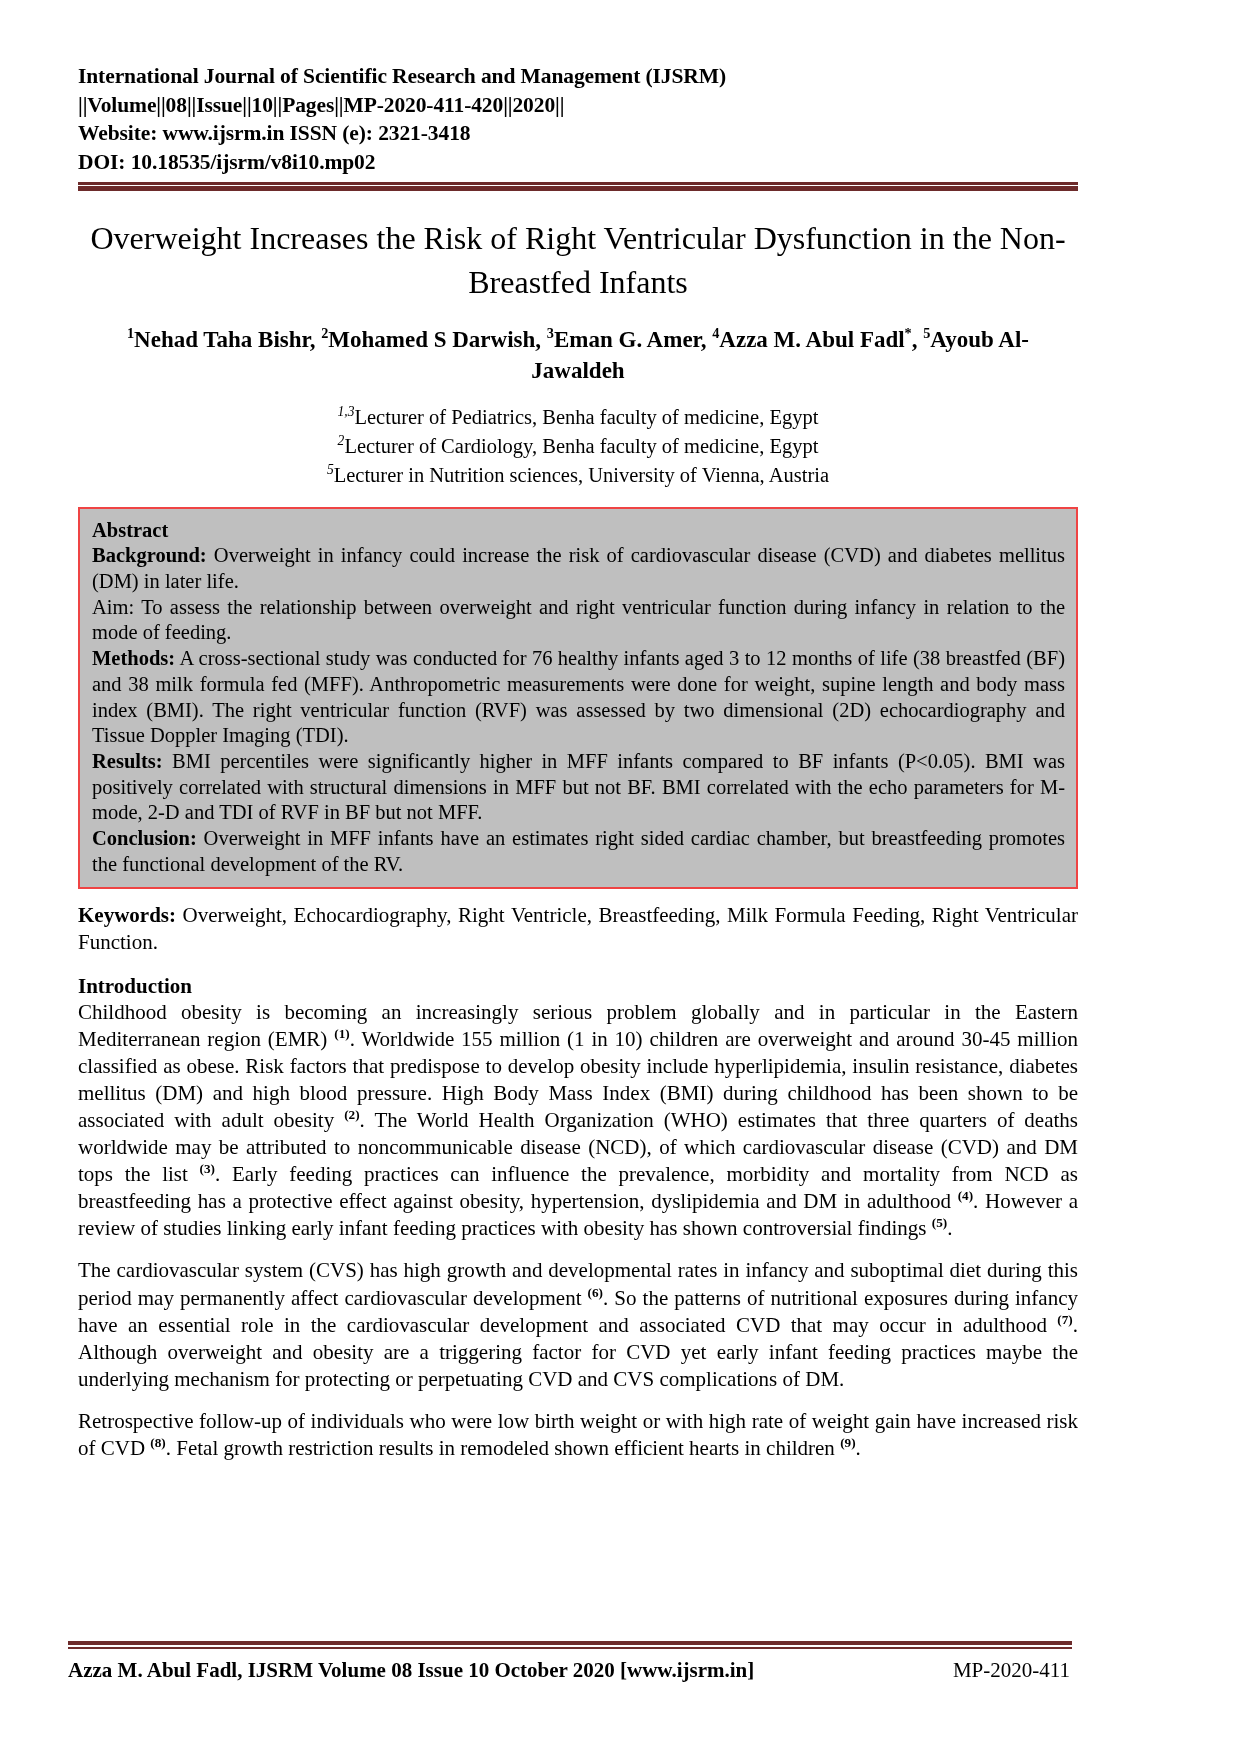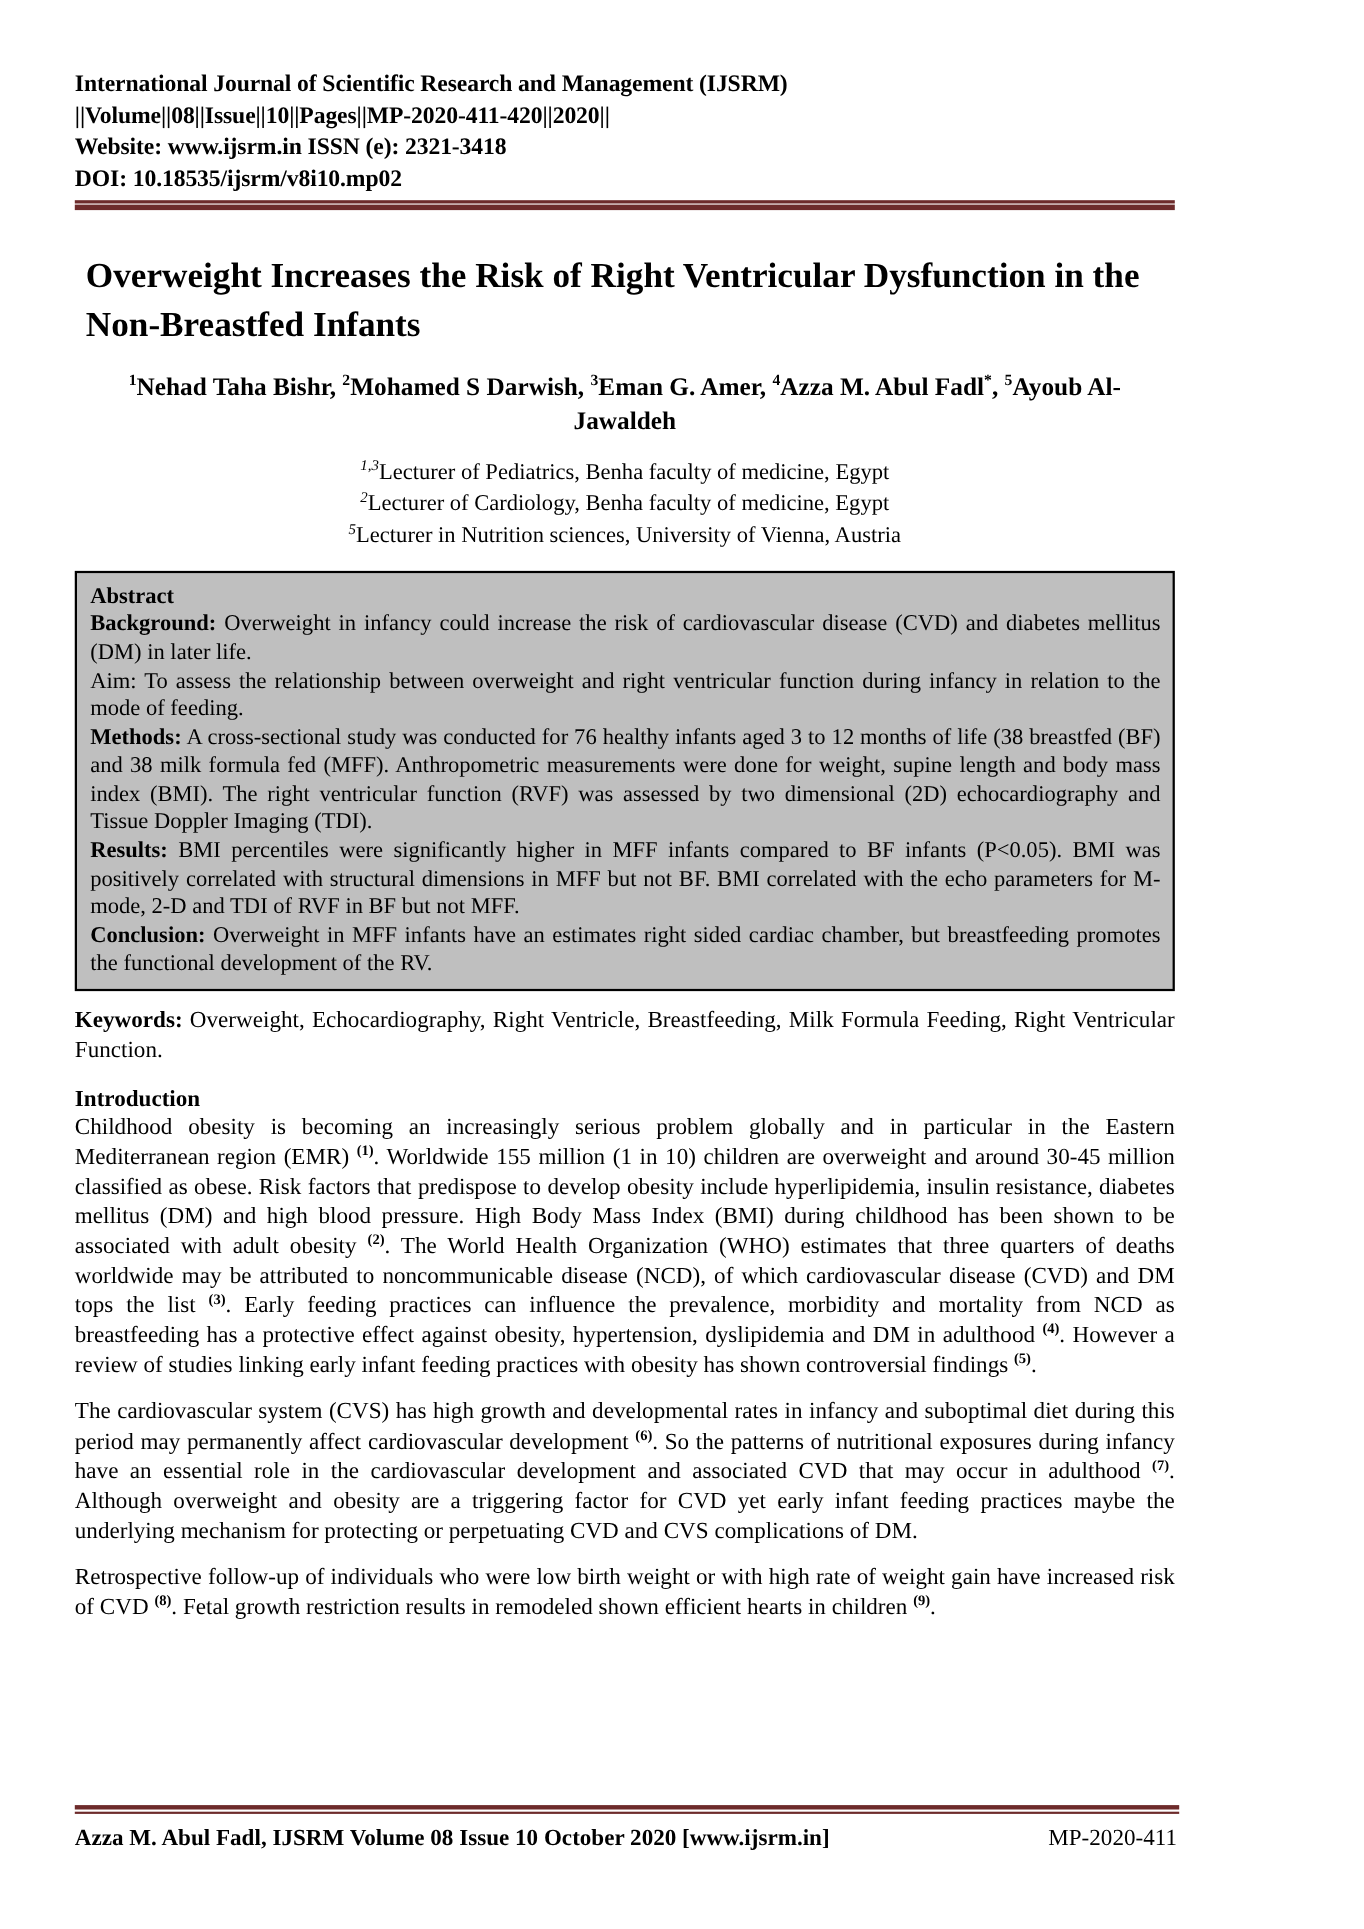--- a/index.html
+++ b/index.html
@@ -17,21 +17,21 @@
     width: 1240px;
     height: 1754px;
     margin: 0 auto;
     background: #ffffff;
     box-sizing: border-box;
     padding: 0;
     overflow: hidden;
   }
   .content {
     position: absolute;
-    left: 68px;
+    left: 78px;
     top: 62px;
     width: 1000px;
   }
 
   
   .masthead {
     font-weight: bold;
     font-size: 21.5px;
     line-height: 1.33;
     letter-spacing: -0.1px;
@@ -41,24 +41,25 @@
   .rule-top {
     margin-top: 6px;
     border-top: 3px solid #6d2b2b;
     border-bottom: 5px solid #6d2b2b;
     height: 1px;
     background: #ffffff;
   }
 
   
   .title {
-    font-weight: bold;
+    text-align: center;
+    font-weight: normal;
     font-size: 32px;
     line-height: 1.35;
-    margin-top: 38px;
+    margin-top: 26px;
     padding: 0 10px;
   }
 
   
   .authors {
     text-align: center;
     font-weight: bold;
     font-size: 23px;
     line-height: 1.38;
     margin-top: 20px;
@@ -76,21 +77,21 @@
     font-size: 20.5px;
     line-height: 1.42;
     margin-top: 16px;
   }
   .affil sup { font-size: 0.66em; font-style: italic; }
 
   
   .abstract-box {
     margin-top: 16px;
     background: #bfbfbf;
-    border: 2px solid #000000;
+    border: 2px solid #ef4444;
     padding: 9px 11px 9px 12px;
     font-size: 20.5px;
     line-height: 1.255;
     text-align: justify;
   }
   .abstract-box p {
     margin: 0;
   }
   .abstract-box .lbl { font-weight: bold; }
   .abstract-box .lbl-plain { font-weight: normal; }

